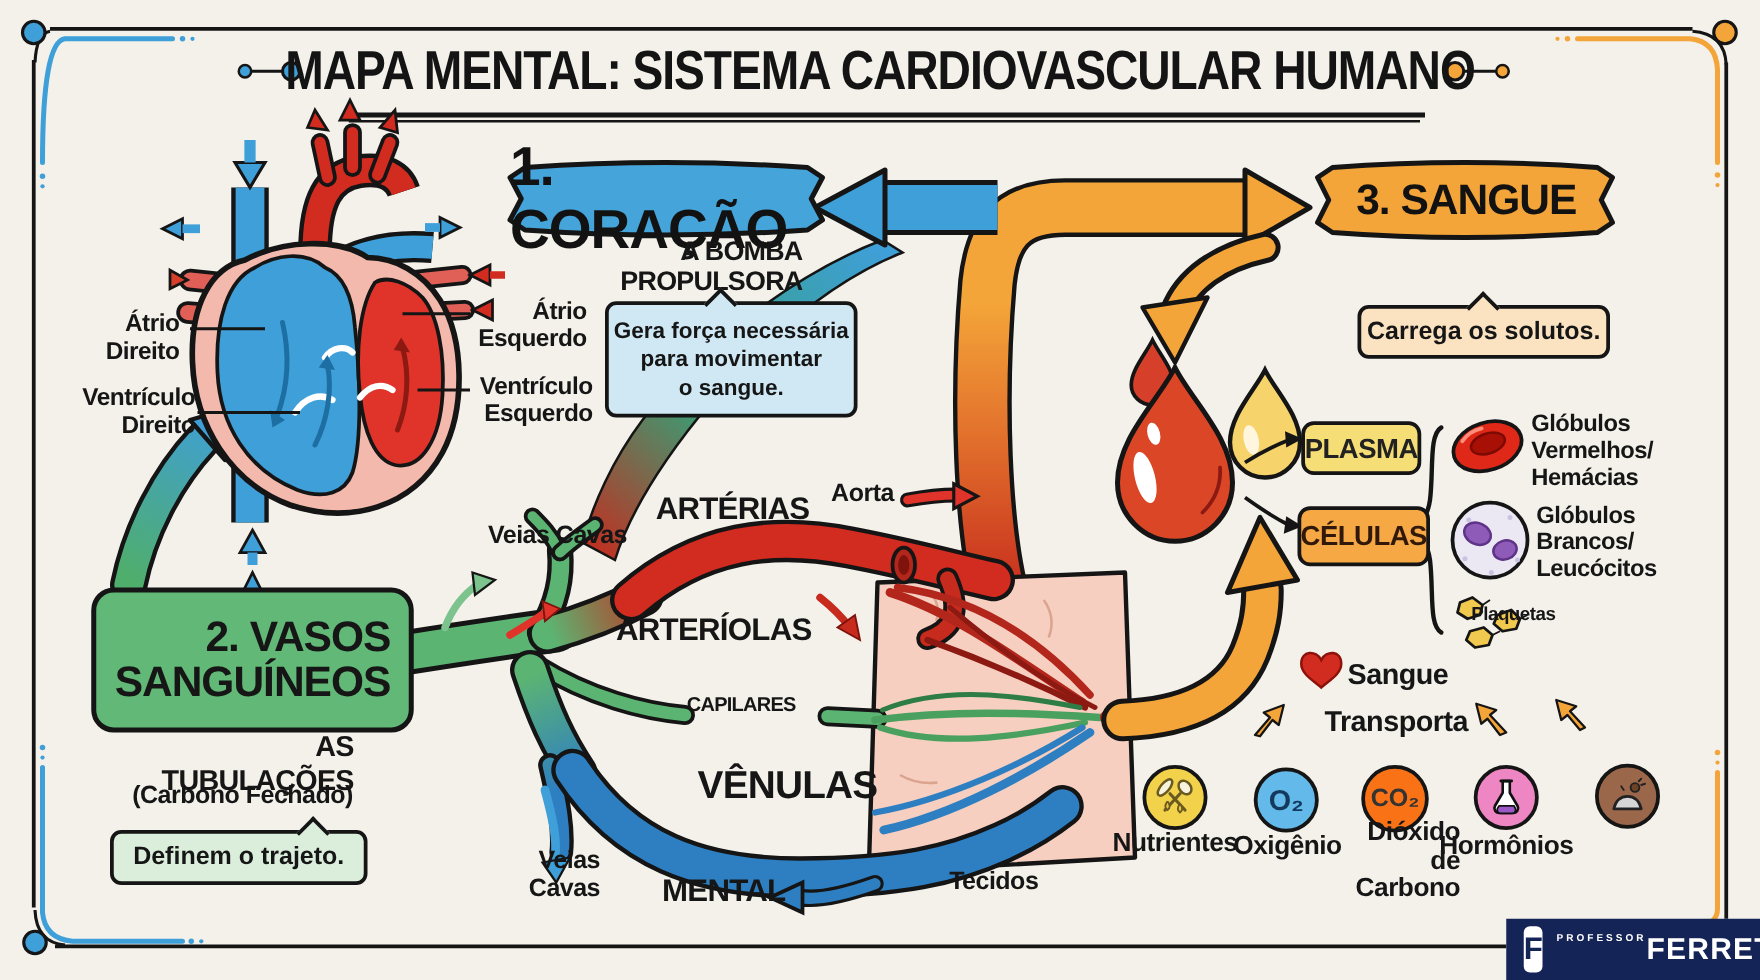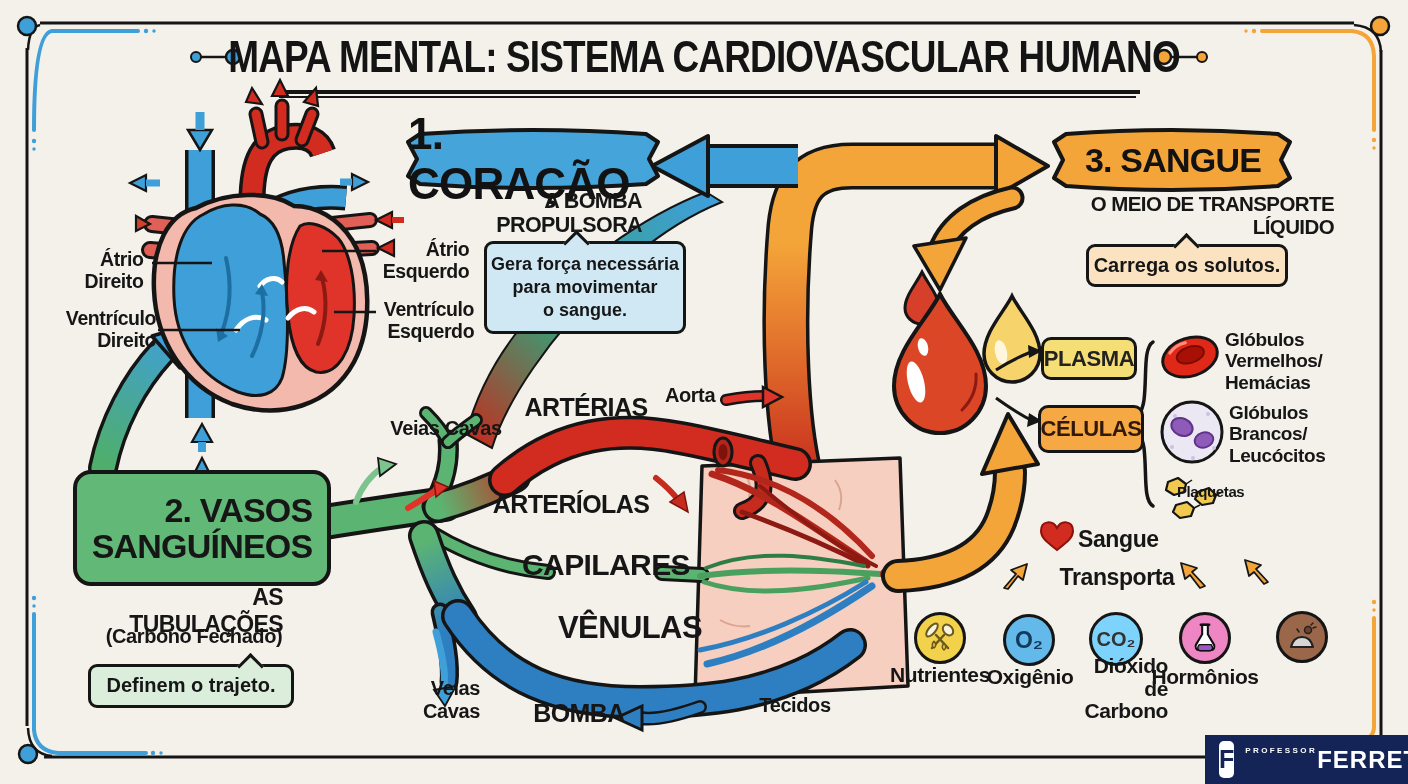--- a/index.html
+++ b/index.html
@@ -400,34 +400,33 @@
 SANGUÍNEOS</div>
   </div>
   <div class="lbl caps" style="left:105px;top:597px;width:178px;height:27px;font-size:23px;">AS TUBULAÇÕES</div>
   <div class="lbl" style="left:100px;top:624px;width:188px;height:25px;font-size:20px;">(Carbono Fechado)</div>
   <div class="note" style="left:88px;top:664px;width:200px;height:38px;background:#daeedb;font-size:20px;">
     <span class="notch" style="left:150px;"></span>
     <span>Definem o trajeto.</span>
   </div>
 
   <div class="ribbon-text" style="left:1056px;top:131px;width:234px;height:58px;font-size:34px;">3. SANGUE</div>
-  <div class="lbl caps" style="left:1012px;top:202px;width:322px;height:26px;font-size:20.5px;">O MEIO DE TRANSPORTE LÍQUIDO</div>
   <div class="note" style="left:1086px;top:244px;width:196px;height:37px;background:#fbe3c2;font-size:20px;">
     <span class="notch" style="left:88px;"></span>
     <span>Carrega os solutos.</span>
   </div>
 
   <div class="lbl" style="left:390px;top:416px;width:112px;height:24px;font-size:20px;">Veias Cavas</div>
   <div class="lbl caps" style="left:534px;top:393px;width:104px;height:28px;font-size:25px;">ARTÉRIAS</div>
   <div class="lbl" style="left:660px;top:383px;width:60px;height:24px;font-size:20px;">Aorta</div>
   <div class="lbl caps" style="left:490px;top:490px;width:162px;height:29px;font-size:25px;">ARTERÍOLAS</div>
-  <div class="lbl caps" style="left:551px;top:550px;width:110px;height:30px;font-size:30px;">CAPILARES</div>
+  <div class="lbl caps" style="left:538px;top:550px;width:110px;height:30px;font-size:16px;">CAPILARES</div>
   <div class="lbl caps" style="left:534px;top:613px;width:104px;height:30px;font-size:31px;margin-left:44px;">VÊNULAS</div>
   <div class="lbl" style="left:380px;top:688px;width:100px;height:24px;font-size:20px;">Veias Cavas</div>
-  <div class="lbl caps" style="left:541px;top:698px;width:76px;height:30px;font-size:25px;">BOMBA</div>
+  <div class="lbl caps" style="left:541px;top:698px;width:76px;height:30px;font-size:25px;">MENTAL</div>
   <div class="lbl" style="left:753px;top:693px;width:84px;height:25px;font-size:20px;">Tecidos</div>
 
   <div class="pill" style="left:1041px;top:337px;width:90px;height:37px;background:#f6de76;font-size:22px;color:#222;">
     <span>PLASMA</span>
   </div>
   <div class="pill" style="left:1038px;top:405px;width:100px;height:42px;background:#f5a843;font-size:22px;color:#30180a;">
     <span>CÉLULAS</span>
   </div>
   <div class="lbl" style="left:1225px;top:326px;width:112px;height:70px;font-size:19px;justify-content:flex-start;text-align:left;">Glóbulos
 Vermelhos/
@@ -449,21 +448,21 @@
       <path d="M22,23 q3.5,4.5 0,7 q-3.5,-2.5 0,-7" fill="#e8c53c" stroke="#6a5a20" stroke-width="1.5"></path>
     </svg>
   </div>
   <div class="lbl" style="left:888px;top:663px;width:104px;height:24px;font-size:21px;">Nutrientes</div>
 
   <div class="circle" style="left:1003px;top:614px;width:52px;height:52px;background:#63b9e9;">
     <span style="font-size:23px;color:#13395c;">O₂</span>
   </div>
   <div class="lbl" style="left:986px;top:665px;width:88px;height:24px;font-size:21px;">Oxigênio</div>
 
-  <div class="circle" style="left:1089px;top:612px;width:54px;height:54px;background:#7dd3fc;">
+  <div class="circle" style="left:1089px;top:612px;width:54px;height:54px;background:#f97316;">
     <span style="font-size:20px;color:#333;">CO₂</span>
   </div>
   <div class="lbl" style="left:1064px;top:665px;width:104px;height:48px;font-size:21px;line-height:1.08;">Dióxido
 de Carbono</div>
 
   <div class="circle" style="left:1179px;top:612px;width:52px;height:52px;background:#ee86c4;">
     <svg width="34" height="34" viewBox="0 0 36 36">
       <path d="M15,4 h6 v10 l6.5,11 a4,4 0 0 1 -3.5,6 h-12 a4,4 0 0 1 -3.5,-6 L15,14 Z" fill="#ffffff" stroke="#111" stroke-width="2.2" stroke-linejoin="round"></path>
       <path d="M12,25 h12.5 l1.2,2.2 a3,3 0 0 1 -2.8,4.3 h-9.5 a3,3 0 0 1 -2.8,-4.3 Z" fill="#9b59c8" stroke="#111" stroke-width="1.5"></path>
       <line x1="13.5" y1="4" x2="22.5" y2="4" stroke="#111" stroke-width="2.5" stroke-linecap="round"></line>

